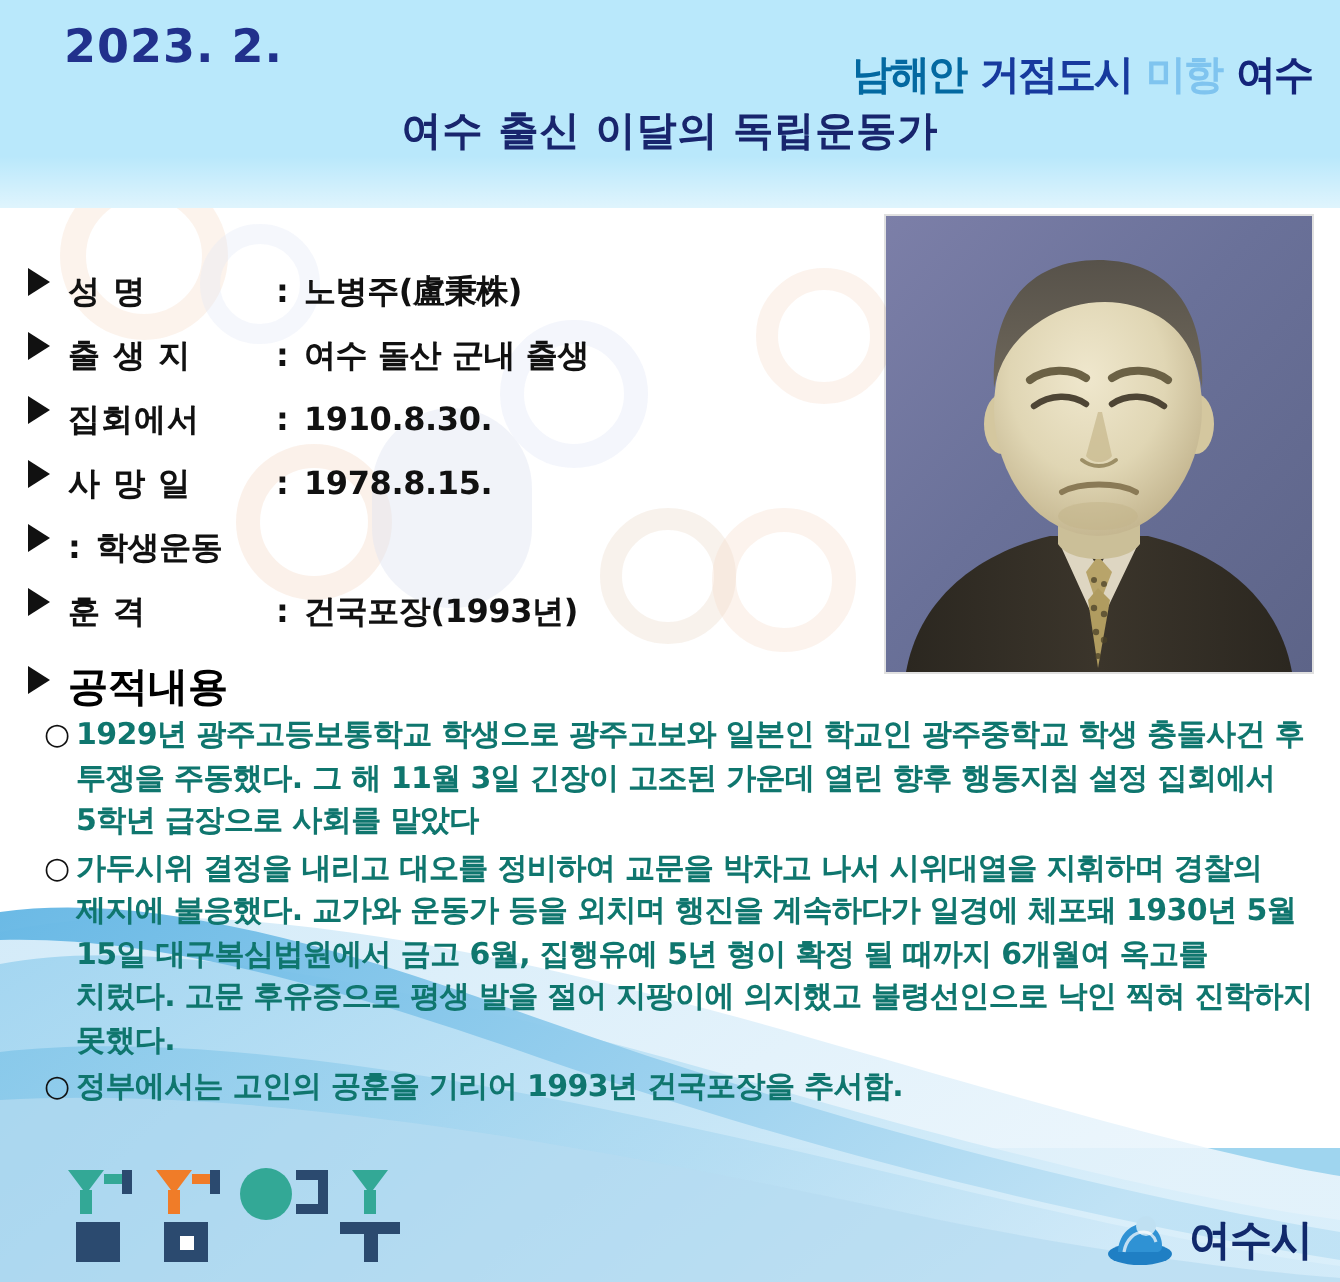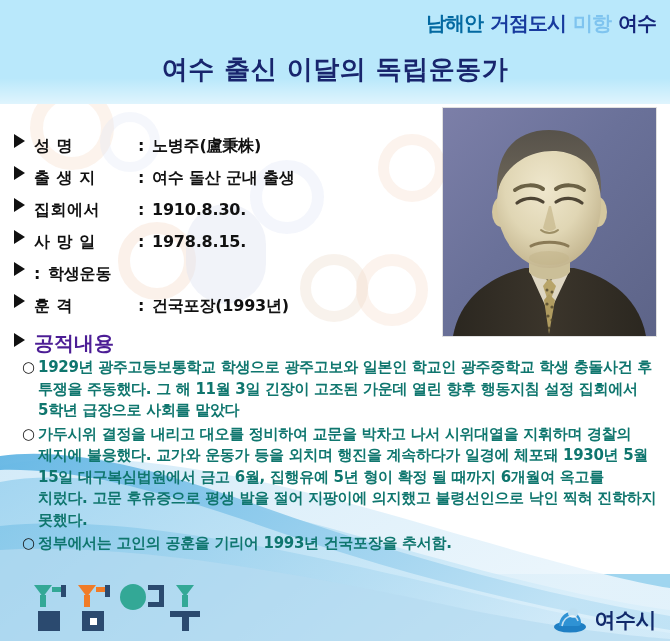--- a/index.html
+++ b/index.html
@@ -54,30 +54,30 @@
     z-index: 4;
     display: flex;
     align-items: baseline;
     gap: 7px;
     font-weight: 800;
     font-size: 20px;
     letter-spacing: -1px;
     white-space: nowrap;
   }
   .brand-dark { color: #0369a1; }
-  .brand-mid  { color: #173a9e; }
+  .brand-mid  { color: #173a9e; margin-top: 14px; }
   .brand-light{ color: #7fc4ef; }
   .brand-end  { color: #14247a; }
 
   .poster-title {
     position: absolute;
     left: 0; top: 52px;
     width: 670px;
     text-align: center;
-    font-size: 26px;
+    font-size: 20px;
     font-weight: 800;
     color: #18256d;
     letter-spacing: 0.5px;
     z-index: 4;
   }
 
   
   .body-area {
     position: absolute;
     left: 0; top: 104px;
@@ -134,21 +134,21 @@
   }
 
   
   .merit-head {
     position: absolute;
     left: 14px; top: 330px;
     display: flex;
     align-items: baseline;
     font-size: 20px;
     font-weight: 700;
-    color: #4c1d95;
+    color: #000000;
     z-index: 5;
   }
 
   
   .merit-body {
     position: absolute;
     left: 22px; top: 357px;
     width: 636px;
     z-index: 5;
   }
@@ -228,20 +228,21 @@
     letter-spacing: -0.5px;
   }
 </style>
 </head>
 <body>
 
 <div class="poster">
 
   <div class="header-band"></div>
 
+  <div class="date-label">2023. 2.</div>
 
   <div class="brand-logo">
     <span class="brand-dark">남해안</span>
     <span class="brand-mid">거점도시</span>
     <span class="brand-light">미항</span>
     <span class="brand-end">여수</span>
   </div>
 
   <div class="poster-title">여수 출신 이달의 독립운동가</div>
 

